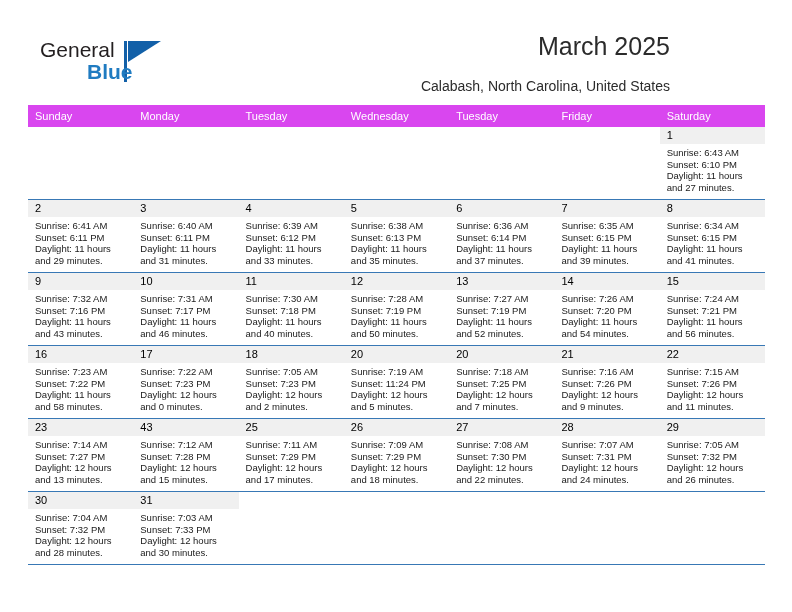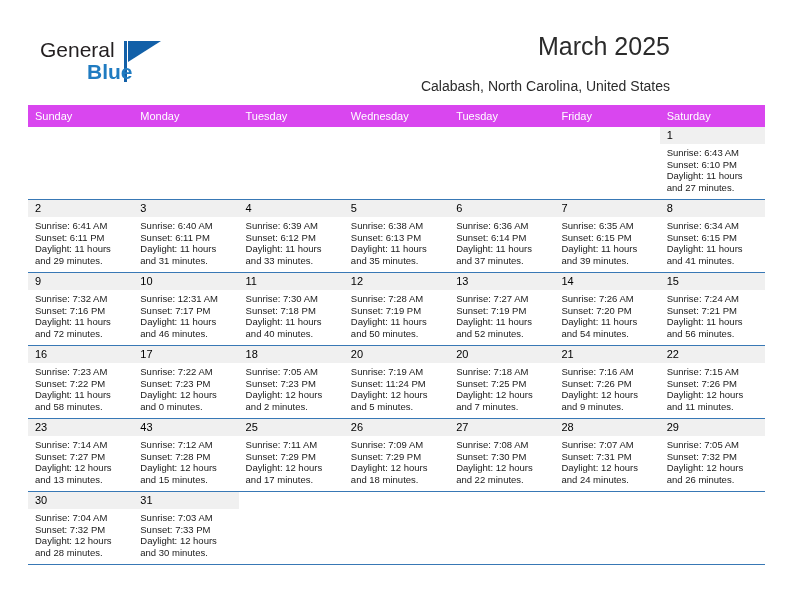--- a/index.html
+++ b/index.html
@@ -298,29 +298,29 @@
           </td>
         </tr>
         <tr>
           <td>
             <div class="cell">
               <div class="daynum-band">9</div>
               <div class="details">
                 <div>Sunrise: 7:32 AM</div>
                 <div>Sunset: 7:16 PM</div>
                 <div>Daylight: 11 hours</div>
-                <div>and 72 minutes.</div>
+                <div>and 43 minutes.</div>
               </div>
             </div>
           </td>
           <td>
             <div class="cell">
               <div class="daynum-band">10</div>
               <div class="details">
-                <div>Sunrise: 12:31 AM</div>
+                <div>Sunrise: 7:31 AM</div>
                 <div>Sunset: 7:17 PM</div>
                 <div>Daylight: 11 hours</div>
                 <div>and 46 minutes.</div>
               </div>
             </div>
           </td>
           <td>
             <div class="cell">
               <div class="daynum-band">11</div>
               <div class="details">

